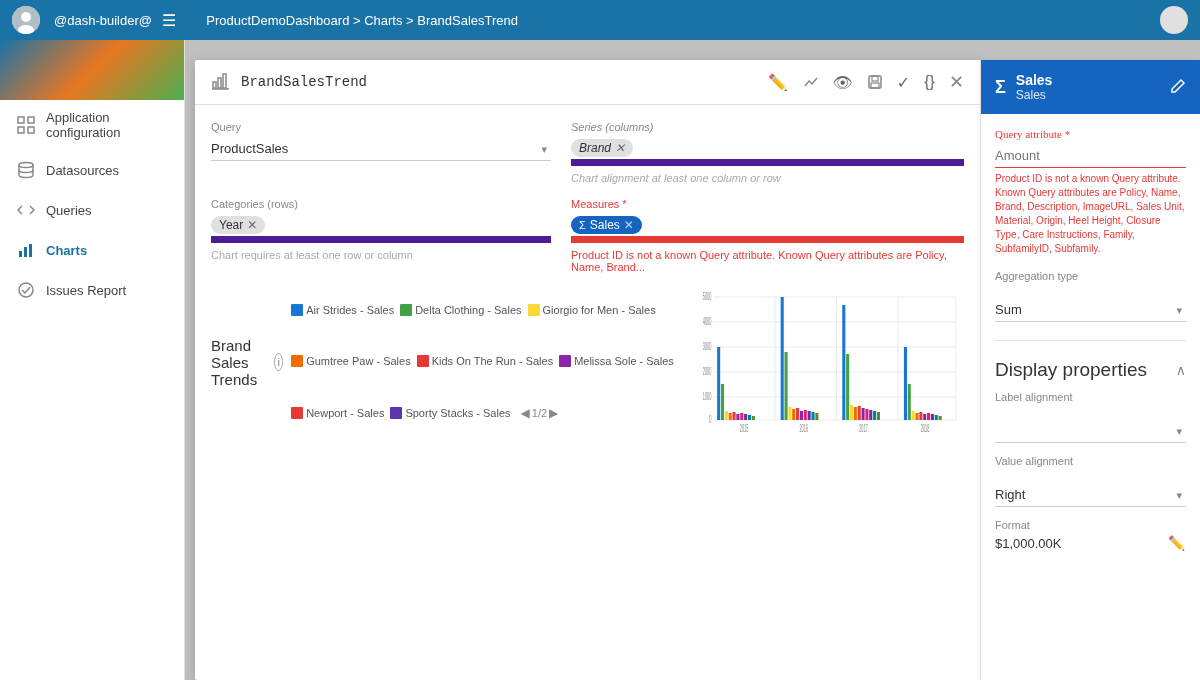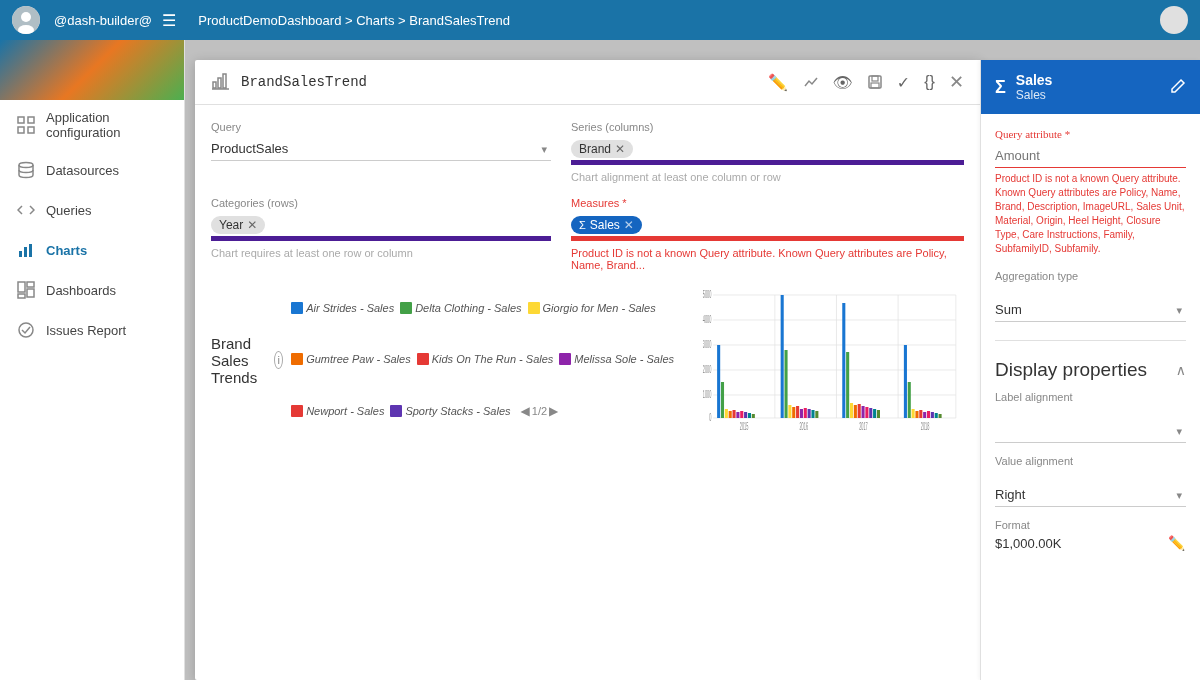--- a/index.html
+++ b/index.html
@@ -4,21 +4,21 @@
   <style>
     * { box-sizing: border-box; margin: 0; padding: 0; }
     body { font-family: 'Segoe UI', Arial, sans-serif; font-size: 13px; background: #f0f0f0; width: 1200px; height: 680px; overflow: hidden; display: flex; flex-direction: column; }
 
     
     .topbar { height: 40px; background: #1a73a7; display: flex; align-items: center; padding: 0 12px; gap: 10px; flex-shrink: 0; }
     .topbar-avatar { width: 28px; height: 28px; border-radius: 50%; background: #e0e0e0; margin-right: 4px; display: flex; align-items: center; justify-content: center; overflow: hidden; }
     .topbar-avatar svg { width: 28px; height: 28px; }
     .topbar-username { color: #fff; font-size: 13px; font-weight: 500; }
     .topbar-menu-icon { color: #fff; font-size: 16px; margin-right: 4px; cursor: pointer; }
-    .topbar-breadcrumb { color: #fff; font-size: 13px; margin-left: 8px; }
+    .topbar-breadcrumb { color: #fff; font-size: 13px; margin-left: 16px; }
     .topbar-right-avatar { width: 28px; height: 28px; border-radius: 50%; background: #e0e0e0; margin-left: auto; }
 
     
     .main-layout { display: flex; flex: 1; overflow: hidden; }
 
     
     .sidebar { width: 185px; background: #fff; border-right: 1px solid #e0e0e0; display: flex; flex-direction: column; flex-shrink: 0; }
     .sidebar-top-banner { height: 60px; background: linear-gradient(135deg, #1a73a7 0%, #e87722 50%, #4caf50 100%); flex-shrink: 0; }
     .sidebar-item { display: flex; align-items: center; padding: 10px 16px; cursor: pointer; color: #444; font-size: 13px; gap: 10px; }
     .sidebar-item.active { color: #1a73a7; font-weight: 600; }
@@ -46,36 +46,36 @@
     
     .form-row { display: flex; gap: 20px; }
     .form-group { display: flex; flex-direction: column; gap: 4px; flex: 1; }
     .form-label { font-size: 11px; color: #888; }
     .form-label.required { color: #e53935; }
     .form-select { border: none; border-bottom: 1px solid #ccc; padding: 4px 0; font-size: 13px; color: #333; background: #fff; width: 100%; appearance: none; cursor: pointer; outline: none; }
     .form-select-wrapper { position: relative; }
     .form-select-wrapper::after { content: '▾'; position: absolute; right: 4px; top: 50%; transform: translateY(-50%); color: #888; pointer-events: none; font-size: 11px; }
 
     
-    .tags-input { display: flex; align-items: center; gap: 6px; border-bottom: 5px solid #4c1d95; padding: 2px 0; flex-wrap: wrap; min-height: 28px; }
+    .tags-input { display: flex; align-items: center; gap: 6px; border-bottom: 7px solid #4c1d95; padding: 2px 0; flex-wrap: wrap; min-height: 28px; }
     .tag { display: flex; align-items: center; gap: 4px; padding: 2px 8px; border-radius: 12px; font-size: 12px; }
     .tag.gray { background: #e0e0e0; color: #333; }
     .tag.blue { background: #1565c0; color: #fff; }
     .tag-close { cursor: pointer; font-size: 12px; opacity: 0.7; }
     .tag-icon { font-size: 11px; }
     .hint-text { font-size: 11px; color: #aaa; margin-top: 2px; }
     .error-text { font-size: 11px; color: #e53935; margin-top: 2px; }
 
     
     .chart-section { display: flex; gap: 8px; }
     .chart-title-row { display: flex; align-items: center; gap: 8px; }
     .chart-title { font-size: 15px; font-weight: 500; color: #333; }
     .chart-info-icon { width: 18px; height: 18px; border-radius: 50%; border: 1px solid #aaa; display: flex; align-items: center; justify-content: center; font-size: 11px; color: #888; cursor: pointer; }
     .chart-legend { display: flex; align-items: center; flex-wrap: wrap; gap: 6px; font-size: 11px; color: #555; }
-    .legend-item { display: flex; align-items: flex-start; gap: 3px; font-style: italic; }
+    .legend-item { display: flex; align-items: flex-start; gap: 3px; }
     .legend-color { width: 12px; height: 12px; border-radius: 1px; flex-shrink: 0; }
     .legend-nav { display: flex; align-items: center; gap: 2px; margin-left: 4px; }
     .legend-nav-btn { cursor: pointer; color: #888; font-size: 12px; }
     .legend-page { font-size: 11px; color: #888; }
 
     
     .chart-container { position: relative; height: 150px; background: #fff; }
     .chart-svg { width: 100%; height: 100%; }
 
     
@@ -163,31 +163,20 @@
     </div>
     <div class="sidebar-item active">
       <span class="sidebar-item-icon">
         <svg width="18" height="18" viewBox="0 0 18 18">
             <rect x="2" y="10" width="3" height="6" fill="#1a73a7"></rect>
             <rect x="7" y="6" width="3" height="10" fill="#1a73a7"></rect>
             <rect x="12" y="3" width="3" height="13" fill="#1a73a7"></rect>
           </svg>
       </span>
       <span>Charts</span>
-    </div>
-    <div class="sidebar-item">
-      <span class="sidebar-item-icon">
-        <svg width="18" height="18" viewBox="0 0 18 18">
-            <rect x="1" y="1" width="7" height="10" fill="none" stroke="#888" stroke-width="1.5"></rect>
-            <rect x="10" y="1" width="7" height="5" fill="none" stroke="#888" stroke-width="1.5"></rect>
-            <rect x="10" y="8" width="7" height="8" fill="none" stroke="#888" stroke-width="1.5"></rect>
-            <rect x="1" y="13" width="7" height="4" fill="none" stroke="#888" stroke-width="1.5"></rect>
-          </svg>
-      </span>
-      <span>Dashboards</span>
     </div>
     <div class="sidebar-item">
       <span class="sidebar-item-icon">
         <svg width="18" height="18" viewBox="0 0 18 18">
             <circle cx="9" cy="9" r="7" fill="none" stroke="#888" stroke-width="1.5"></circle>
             <polyline points="5,9 8,12 13,6" fill="none" stroke="#888" stroke-width="1.5"></polyline>
           </svg>
       </span>
       <span>Issues Report</span>
     </div>
@@ -234,21 +223,21 @@
 
           <div class="form-row">
             <div class="form-group" style="max-width:340px;">
               <label class="form-label">Query</label>
               <div class="form-select-wrapper">
                 <select class="form-select">
                   <option>ProductSales</option>
                 </select>
               </div>
             </div>
-            <div class="form-group" style="flex:1;">
+            <div class="form-group" style="flex:1;font-style:italic;">
               <label class="form-label">Series (columns)</label>
               <div class="tags-input">
                 <span class="tag gray">
                   <span>Brand</span>
                   <span class="tag-close">✕</span>
                 </span>
               </div>
               <span class="hint-text">Chart alignment at least one column or row</span>
             </div>
           </div>

